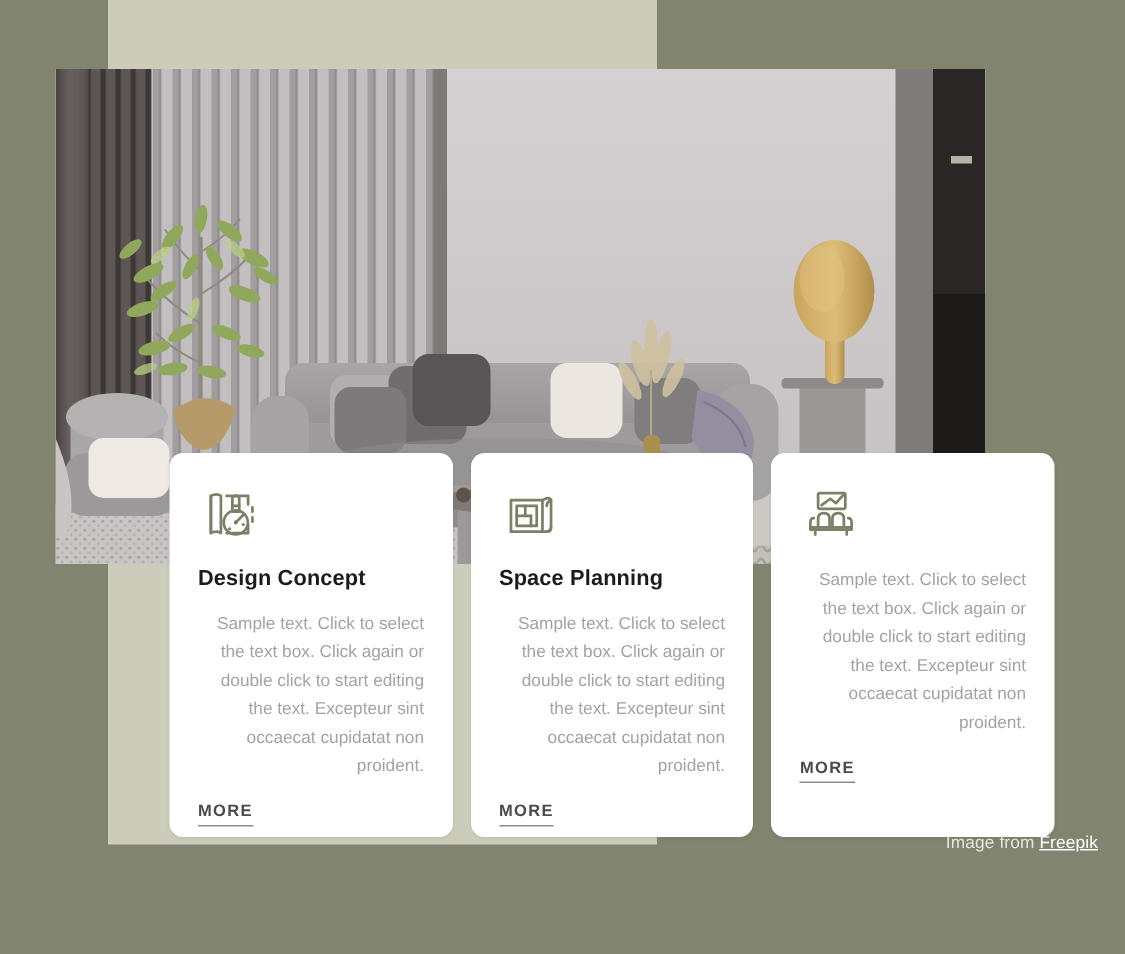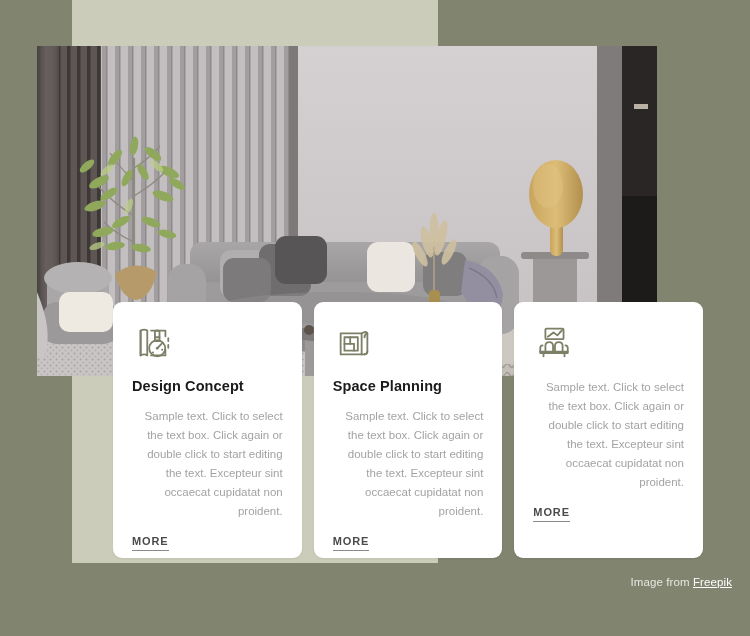--- a/index.html
+++ b/index.html
@@ -106,21 +106,21 @@
     border-bottom: 1.5px solid #8a8a8a;
     padding-bottom: 3px;
     align-self: flex-start;
     cursor: pointer;
   }
 
   
   .attribution {
     position: absolute;
     right: 18px;
-    top: 576px;
+    top: 556px;
     font-size: 11.5px;
     color: #e6e6e0;
     letter-spacing: 0.1px;
     white-space: nowrap;
   }
   .attribution .credit-link {
     color: #ffffff;
     text-decoration: underline;
     cursor: pointer;
   }

